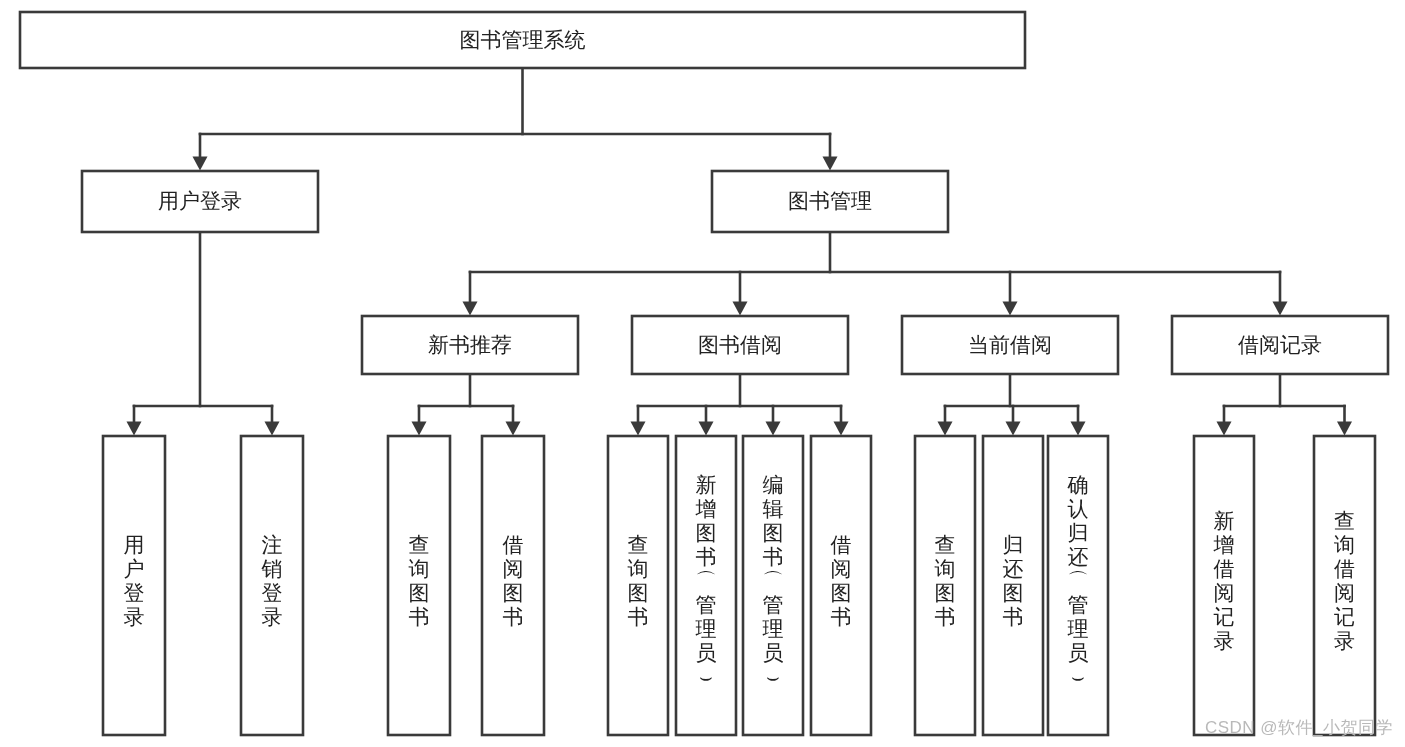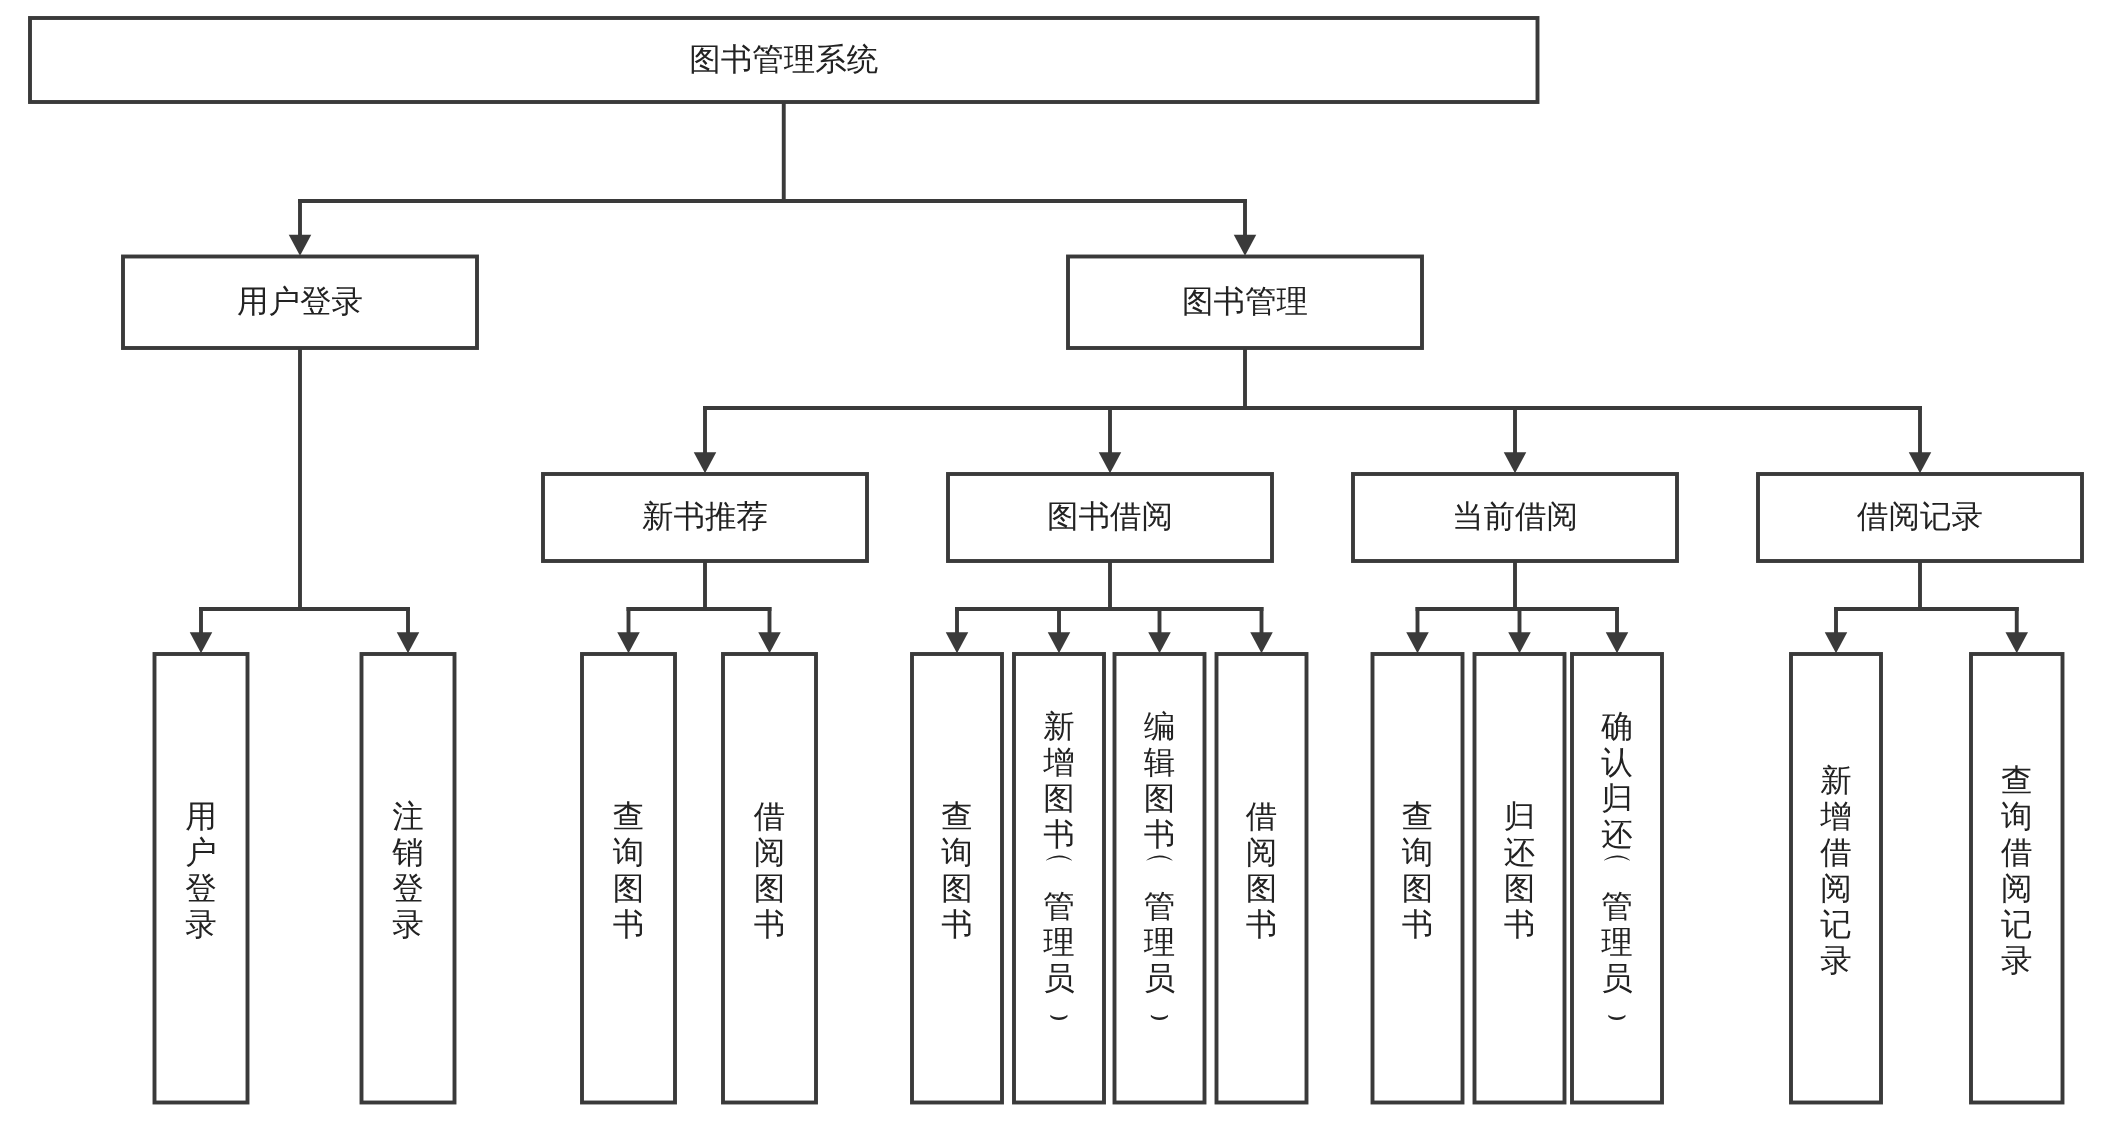--- a/index.html
+++ b/index.html
@@ -201,13 +201,14 @@
         <g>
           <rect x="1194" y="436" width="60" height="299" class="node-box" rx="0"></rect>
           <text x="1224" y="527.5" class="node-label-v"><tspan x="1224" dy="0">新</tspan><tspan x="1224" dy="24">增</tspan><tspan x="1224" dy="24">借</tspan><tspan x="1224" dy="24">阅</tspan><tspan x="1224" dy="24">记</tspan><tspan x="1224" dy="24">录</tspan></text>
         </g>
         <g>
           <rect x="1314" y="436" width="61" height="299" class="node-box" rx="0"></rect>
           <text x="1344.5" y="527.5" class="node-label-v"><tspan x="1344.5" dy="0">查</tspan><tspan x="1344.5" dy="24">询</tspan><tspan x="1344.5" dy="24">借</tspan><tspan x="1344.5" dy="24">阅</tspan><tspan x="1344.5" dy="24">记</tspan><tspan x="1344.5" dy="24">录</tspan></text>
         </g>
       </g>
   </svg>
+  <div class="watermark">CSDN @软件_小贺同学</div>
 </div>
 
 </body></html>

